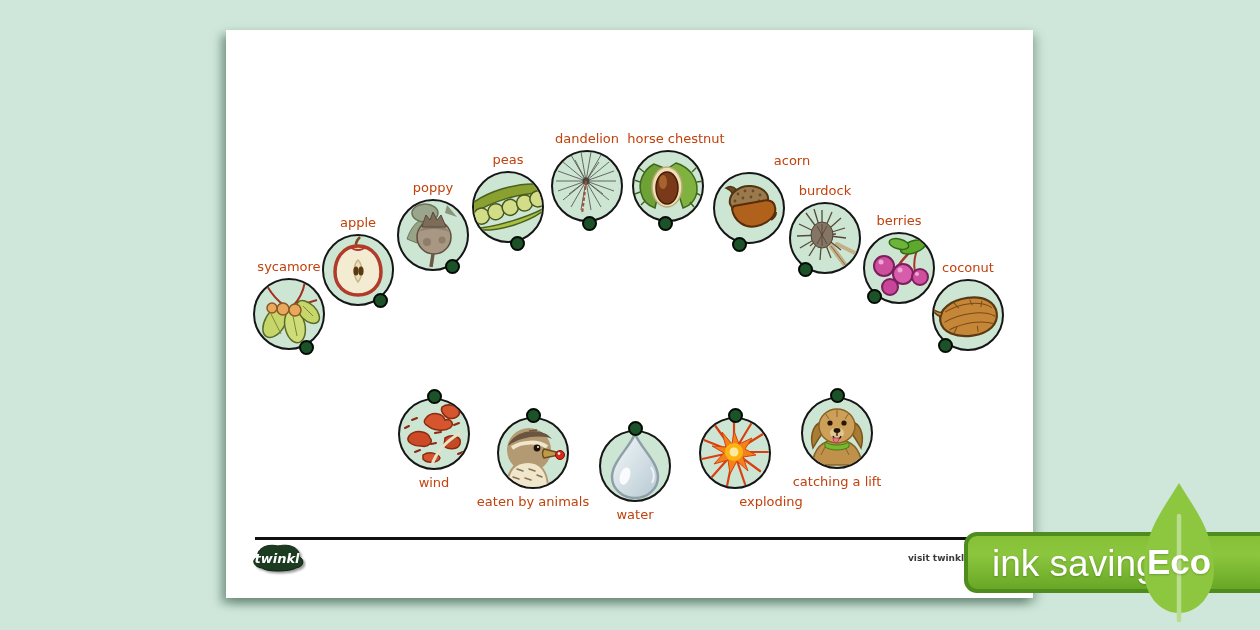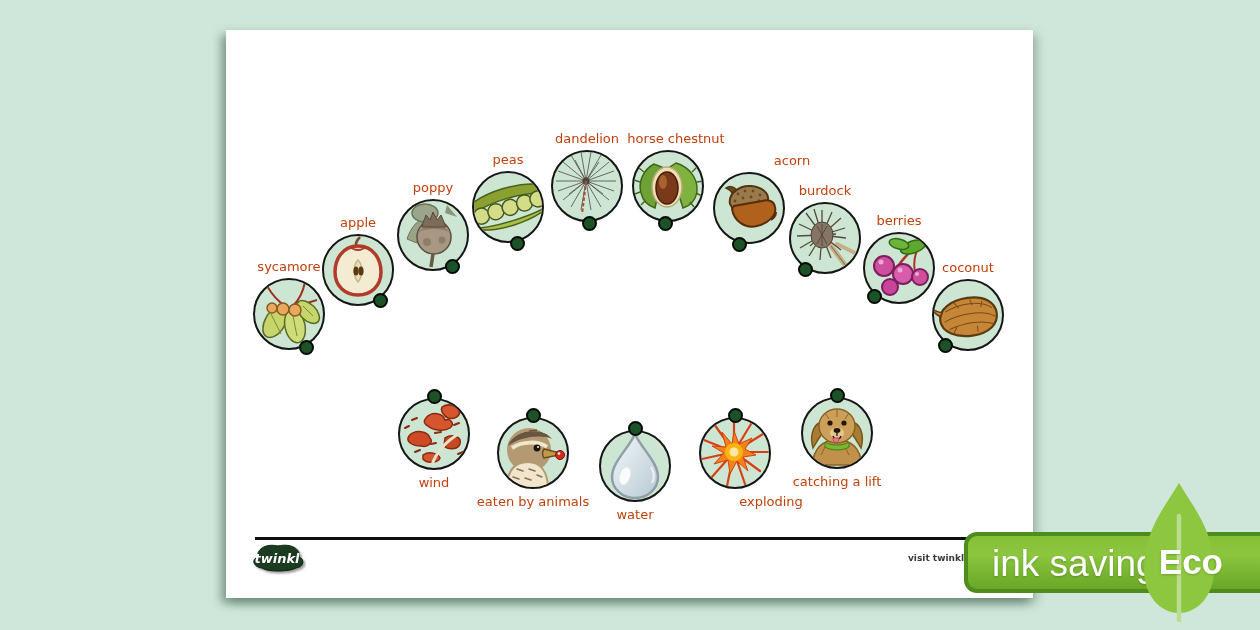--- a/index.html
+++ b/index.html
@@ -30,21 +30,21 @@
   #twinkl-logo{position:absolute;left:248px;top:541px;width:58px;height:36px;z-index:2;}
   #visit-text{position:absolute;left:908px;top:553px;font-size:9px;font-weight:700;color:#3a3a3a;z-index:2;}
 
   
   #ink-badge{position:absolute;left:964px;top:532px;width:322px;height:61px;border-radius:13px;
        background:linear-gradient(180deg,#85c037 0%,#8cc63e 35%,#68a726 100%);
        border:4px solid #4e8c1e;box-sizing:border-box;z-index:5;}
   #ink-badge-label{position:absolute;left:24px;top:3px;font-size:37px;line-height:50px;color:#ffffff;
        font-family:"Liberation Sans",sans-serif;text-shadow:0 1px 2px rgba(40,80,10,.35);}
   #eco-leaf{position:absolute;left:1135px;top:480px;width:88px;height:142px;z-index:6;}
-  #eco-label{position:absolute;left:1135px;top:542px;width:88px;text-align:right;font-size:35px;
+  #eco-label{position:absolute;left:1135px;top:542px;width:88px;text-align:center;font-size:35px;
        font-weight:700;color:#ffffff;font-family:"Liberation Sans",sans-serif;z-index:7;
        text-shadow:0 1px 2px rgba(40,80,10,.3);}
 </style>
 </head>
 <body>
 
 <div id="stage">
 
   <div id="sheet"></div>
 

